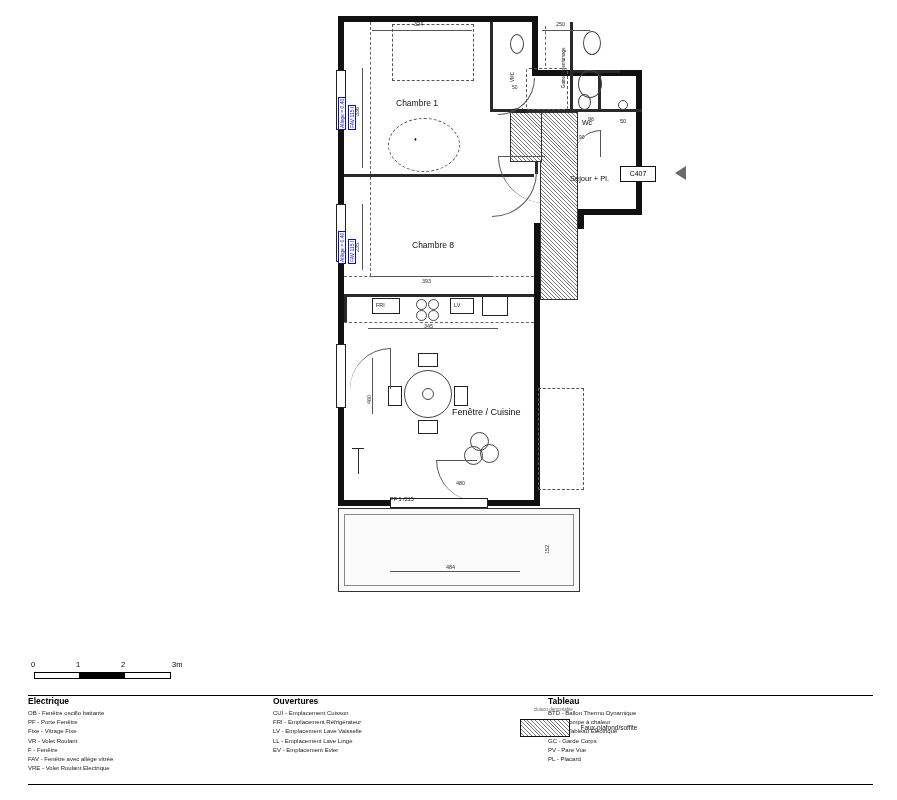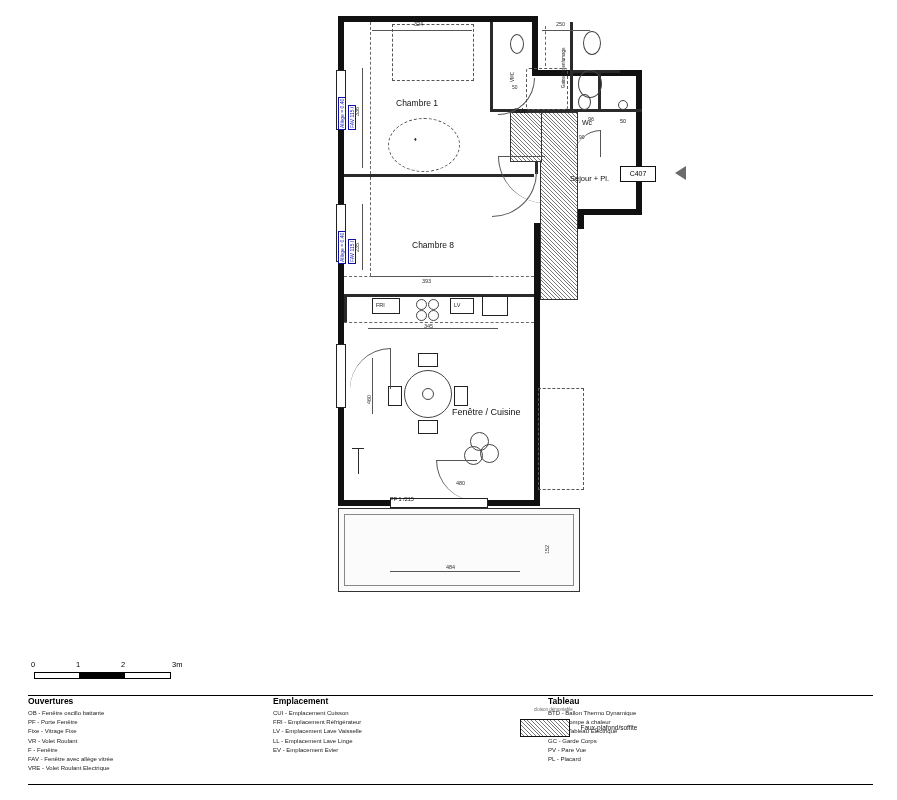--- a/index.html
+++ b/index.html
@@ -362,32 +362,32 @@
     <div class="sb-seg" style="left:49px; width:45px; background:#000000;"></div>
     <div class="sb-seg" style="left:94px; width:45px; background:#ffffff;"></div>
     <div class="sb-lab" style="left:1px;">0</div>
     <div class="sb-lab" style="left:46px;">1</div>
     <div class="sb-lab" style="left:91px;">2</div>
     <div class="sb-lab" style="left:142px;">3m</div>
   </div>
 
   <div id="legend">
     <div class="legend-col" style="left:0px;">
-      <div class="legend-title">Ouvertures</div>
+      <div class="legend-title">Electrique</div>
       <div class="legend-item">OB - Fenêtre oscillo battante</div>
       <div class="legend-item">PF - Porte Fenêtre</div>
       <div class="legend-item">Fixe - Vitrage Fixe</div>
       <div class="legend-item">VR - Volet Roulant</div>
       <div class="legend-item">F - Fenêtre</div>
       <div class="legend-item">FAV - Fenêtre avec allège vitrée</div>
       <div class="legend-item">VRE - Volet Roulant Electrique</div>
     </div>
 
     <div class="legend-col" style="left:245px;">
-      <div class="legend-title">Emplacement</div>
+      <div class="legend-title">Ouvertures</div>
       <div class="legend-item">CUI - Emplacement Cuisson</div>
       <div class="legend-item">FRI - Emplacement Réfrigérateur</div>
       <div class="legend-item">LV - Emplacement Lave Vaisselle</div>
       <div class="legend-item">LL - Emplacement Lave Linge</div>
       <div class="legend-item">EV - Emplacement Evier</div>
     </div>
 
     <div class="legend-col" style="left:520px;">
       <div class="legend-title">Tableau</div>
       <div class="legend-item">BTD - Ballon Thermo Dynamique</div>

